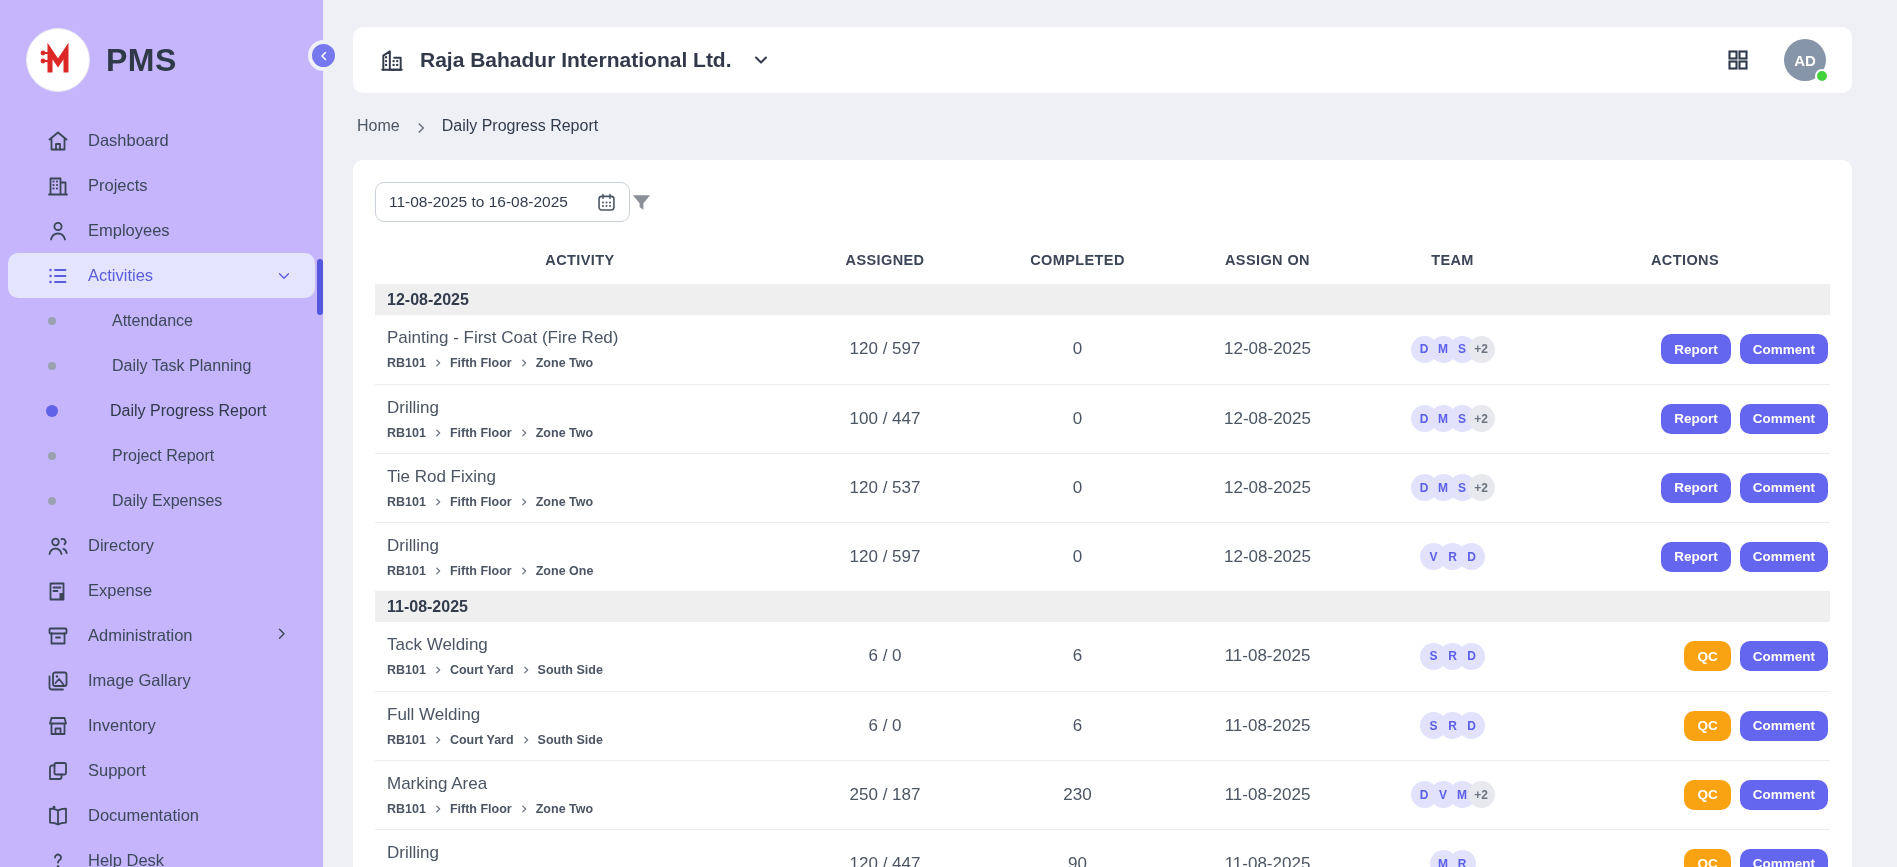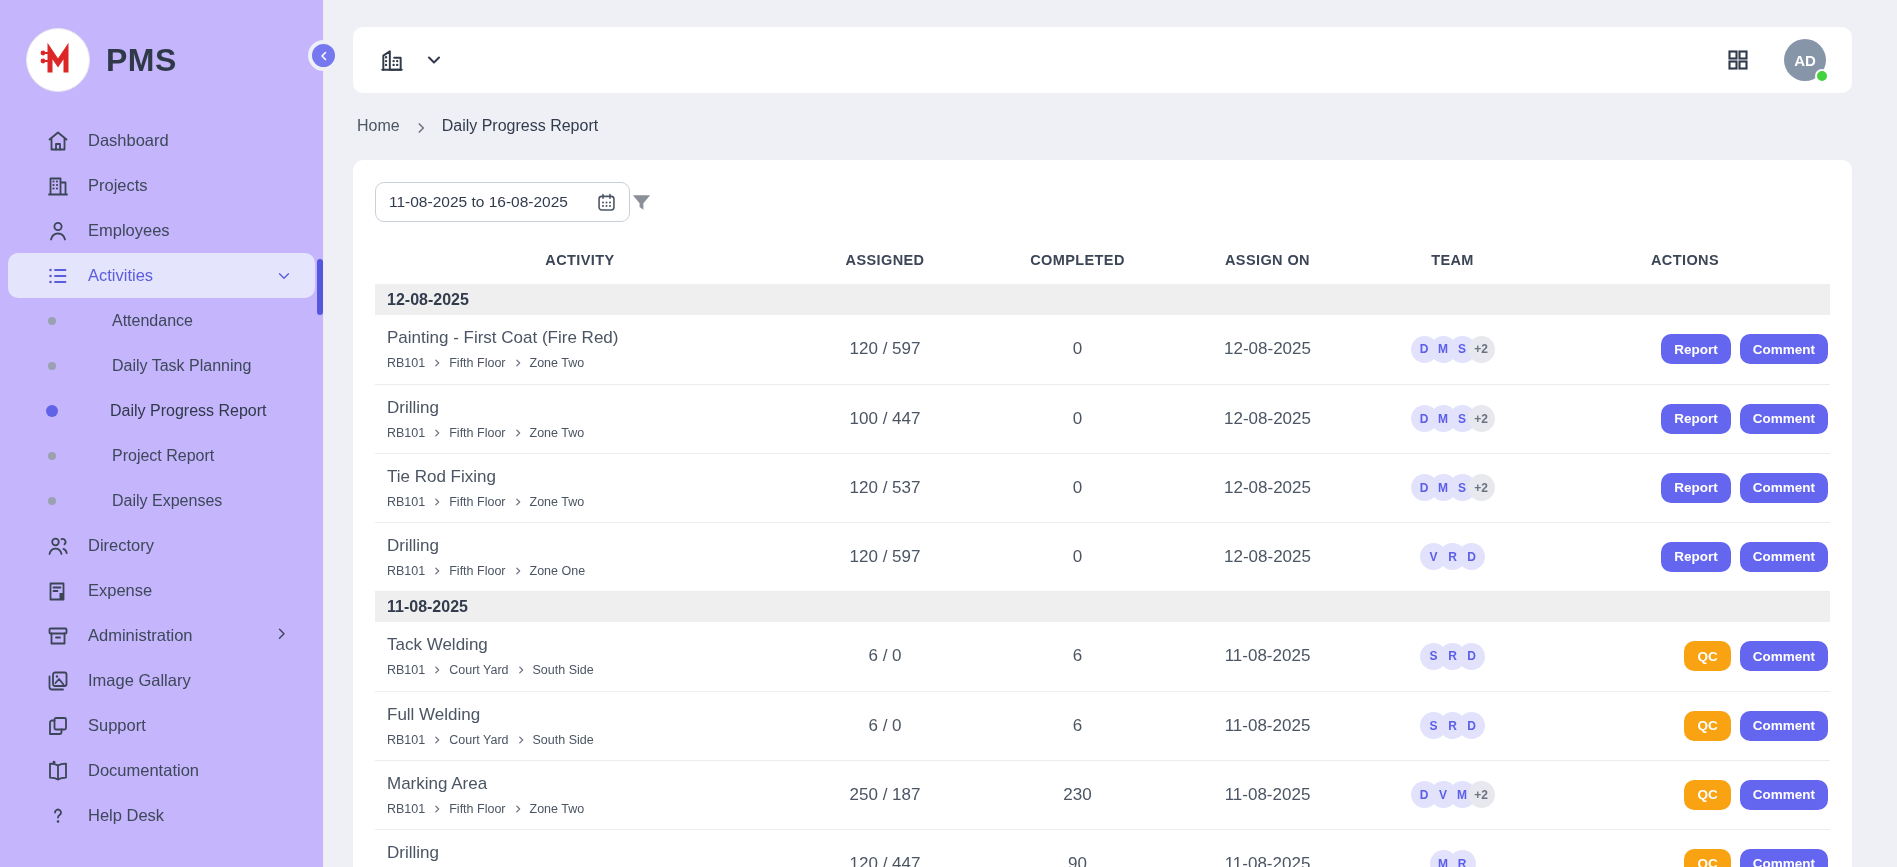--- a/index.html
+++ b/index.html
@@ -94,21 +94,21 @@
     text-align:center; padding:4px 0 16px 0;
   }
   tr.group-row td {
     background:#efefef; font-size:16px; font-weight:700; color:#323c4d;
     padding:5px 12px; height:31px;
   }
   tr.data-row td { border-bottom:1px solid #ebedf1; height:69px; vertical-align:middle; }
   tr.data-row:last-child td { border-bottom:none; }
   td.activity-cell { padding:8px 0 8px 12px; }
   .act-name { font-size:17px; color:#4b5563; margin-bottom:8px; }
-  .act-path { font-size:12.5px; color:#4b5563; display:flex; align-items:center; gap:7px; font-weight:400; }
+  .act-path { font-size:12.5px; color:#4b5563; display:flex; align-items:center; gap:7px; font-weight:700; }
   .act-path .p-sep { color:#6b7280; font-size:10px; display:flex; width:10px; }
   td.num-cell { text-align:center; font-size:17px; color:#4b5563; }
   td.team-cell { text-align:center; }
   .team-wrap { display:inline-flex; align-items:center; }
   .t-badge {
     width:27px; height:27px; border-radius:50%; background:#e2e2fc; color:#5b5fe8;
     font-size:12px; font-weight:700; display:inline-flex; align-items:center; justify-content:center;
     margin-left:-8px; position:relative;
   }
   .t-badge:first-child { margin-left:0; }
@@ -248,20 +248,29 @@
             <path d="M3.5 7.5v10.5a2.5 2.5 0 0 0 2.5 2.5h11"></path>
             <path d="M9.5 14l3.5-4 4.5 5.5"></path>
             <circle cx="11" cy="7.5" r="1.2" fill="currentColor" stroke="none"></circle>
           </svg>
         </span>
         <span class="mi-label">Image Gallary</span>
       </li>
       <li class="menu-item">
         <span class="mi-icon">
           <svg fill="none" stroke="currentColor" stroke-width="1.8" stroke-linecap="round" stroke-linejoin="round" width="24" height="24" viewBox="0 0 24 24">
+            <path d="M4 9.5L5.5 4h13L20 9.5M4 9.5h16M5.5 9.5V20h13V9.5"></path>
+            <path d="M9.5 20v-5.5h5V20"></path>
+          </svg>
+        </span>
+        <span class="mi-label">Inventory</span>
+      </li>
+      <li class="menu-item">
+        <span class="mi-icon">
+          <svg fill="none" stroke="currentColor" stroke-width="1.8" stroke-linecap="round" stroke-linejoin="round" width="24" height="24" viewBox="0 0 24 24">
             <rect x="8.5" y="4" width="11.5" height="11.5" rx="1.5"></rect>
             <path d="M15.5 15.5V18a2 2 0 0 1-2 2H4V8.5a2 2 0 0 1 2-2h2.5"></path>
           </svg>
         </span>
         <span class="mi-label">Support</span>
       </li>
       <li class="menu-item">
         <span class="mi-icon">
           <svg fill="none" stroke="currentColor" stroke-width="1.8" stroke-linecap="round" stroke-linejoin="round" width="24" height="24" viewBox="0 0 24 24">
             <path d="M12 6.5c-2-1.4-4.4-1.9-8-1.9v14c3.6 0 6 .5 8 1.9 2-1.4 4.4-1.9 8-1.9v-14c-3.6 0-6 .5-8 1.9zM12 6.5v14"></path>
@@ -286,20 +295,21 @@
 
   <div class="topbar">
     <div class="company">
       <span class="c-icon">
         <svg viewBox="0 0 24 24" fill="none" stroke="currentColor" stroke-width="1.8" stroke-linecap="round" stroke-linejoin="round" width="26" height="26">
           <path d="M4 21V8l6-4v17M10 21h10V10h-6"></path>
             <path d="M3 21h18"></path>
           <path d="M6.5 9.5h.01M6.5 13h.01M6.5 16.5h.01M13.5 13h.01M13.5 16.5h.01M16.8 13h.01M16.8 16.5h.01" stroke-width="2.2"></path>
         </svg>
       </span>
+      <span class="c-name">Raja Bahadur International Ltd.</span>
       <span class="c-chevron">
         <svg viewBox="0 0 24 24" fill="none" stroke="currentColor" stroke-width="2.4" stroke-linecap="round" stroke-linejoin="round" width="20" height="20">
             <path d="M6 9l6 6 6-6"></path>
           </svg>
       </span>
     </div>
     <div class="topbar-right">
       <span class="grid-btn">
         <svg viewBox="0 0 24 24" fill="none" stroke="currentColor" stroke-width="2.1" width="24" height="24">
           <rect x="3.5" y="3.5" width="7" height="7"></rect>

